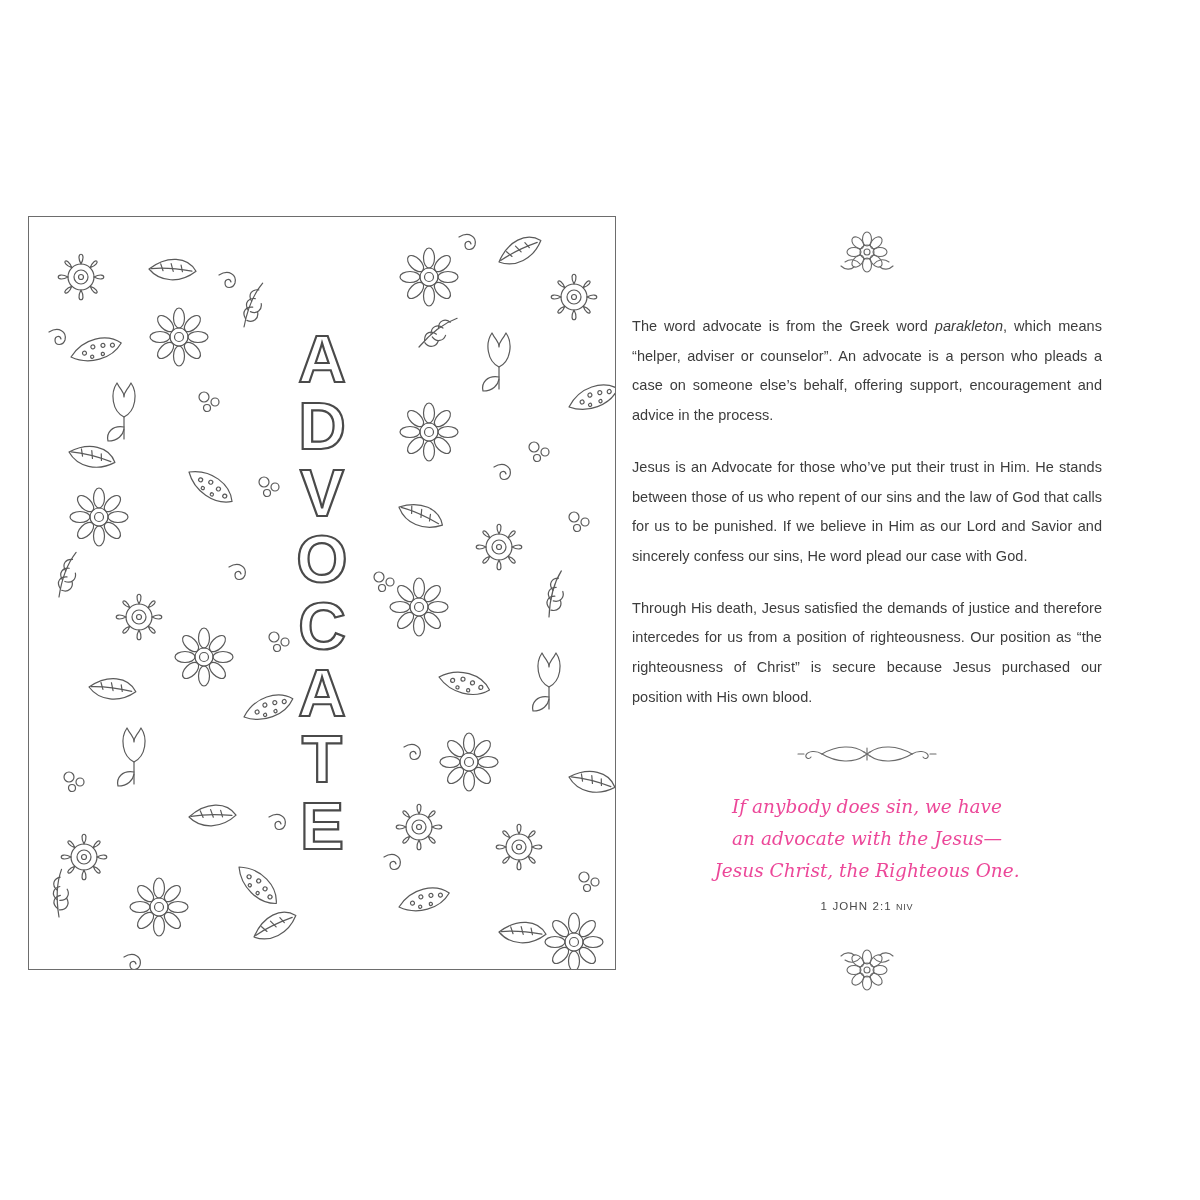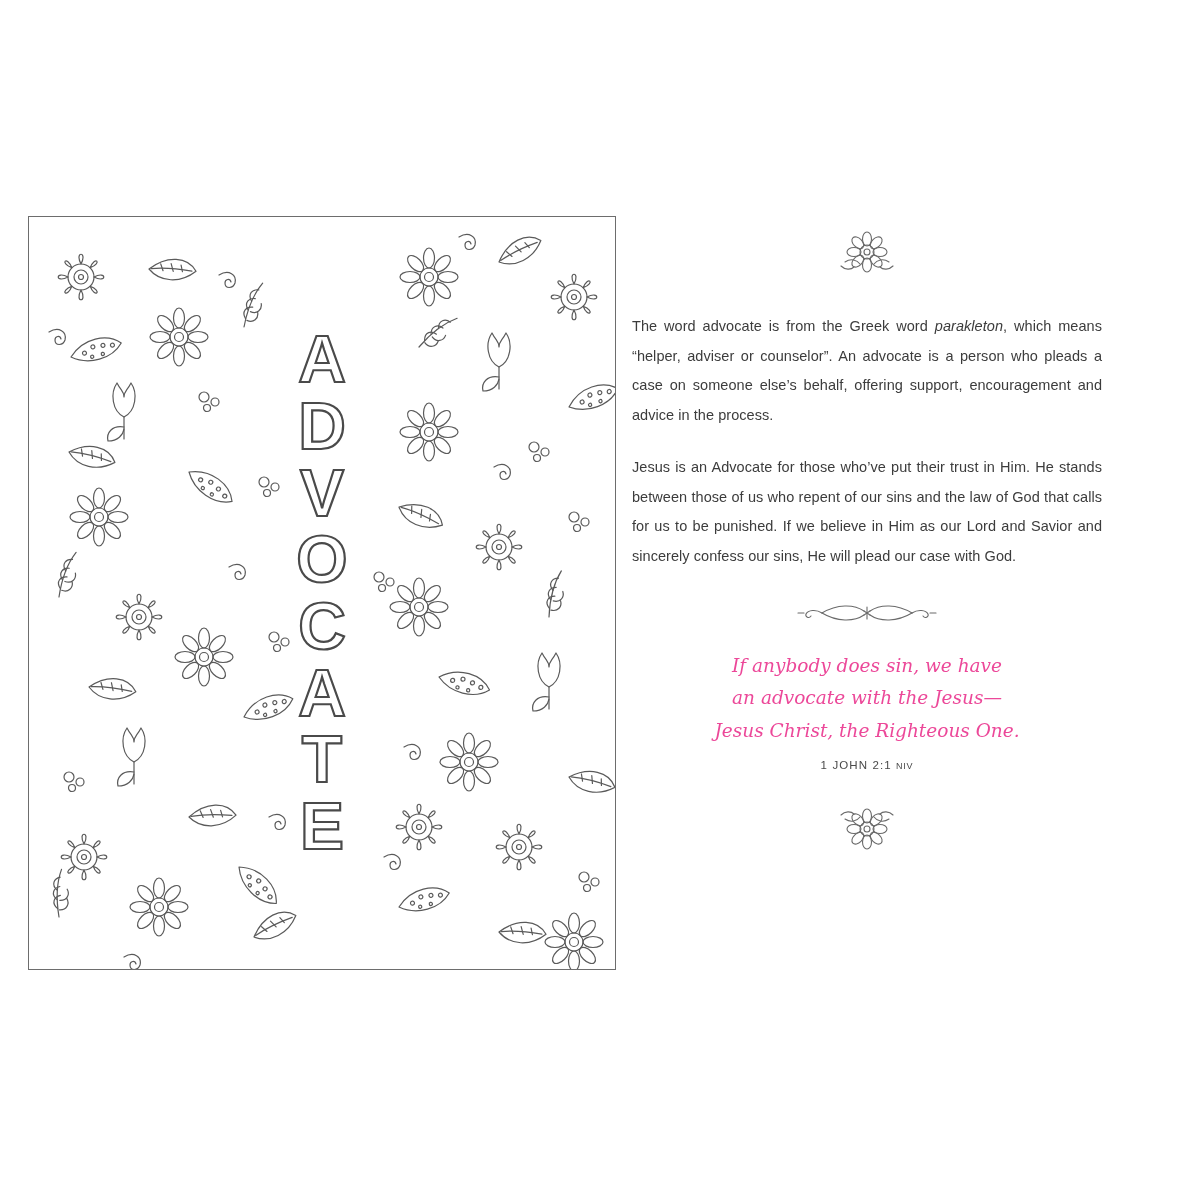--- a/index.html
+++ b/index.html
@@ -408,22 +408,23 @@
           <path d="M-22 10 C -16 6, -10 8, -7 12"></path>
           <path d="M22 10 C 16 6, 10 8, 7 12"></path>
           <path d="M-26 14 C -22 18, -16 18, -13 15"></path>
           <path d="M26 14 C 22 18, 16 18, 13 15"></path>
         </g>
       </svg>
     </div>
 
     <p class="body-par"><span>The word advocate is from the Greek word </span><em>parakleton</em><span>, which means “helper, adviser or counselor”. An advocate is a person who pleads a case on someone else’s behalf, offering support, encouragement and advice in the process.</span></p>
 
-    <p class="body-par">Jesus is an Advocate for those who’ve put their trust in Him. He stands between those of us who repent of our sins and the law of God that calls for us to be punished. If we believe in Him as our Lord and Savior and sincerely confess our sins, He will plead our case with God.</p>
-
+    <p class="body-par">Jesus is an Advocate for those who’ve put their trust in Him. He stands between those of us who repent of our sins and the law of God that calls for us to be punished. If we believe in Him as our Lord and Savior and sincerely confess our sins, He word plead our case with God.</p>
+
+    <p class="body-par">Through His death, Jesus satisfied the demands of justice and therefore intercedes for us from a position of righteousness. Our position as “the righteousness of Christ” is secure because Jesus purchased our position with His own blood.</p>
 
     <div class="divider">
       <svg width="170" height="22" viewBox="0 0 170 22" fill="none" stroke="#6a6a6a" stroke-width="1.1" stroke-linecap="round" stroke-linejoin="round">
         <path d="M40 11 C 55 2, 72 2, 82 9"></path>
         <path d="M130 11 C 115 2, 98 2, 88 9"></path>
         <path d="M40 11 C 55 20, 72 20, 82 13"></path>
         <path d="M130 11 C 115 20, 98 20, 88 13"></path>
         <path d="M85 5 L 85 17"></path>
         <path d="M82 9 L 88 13"></path>
         <path d="M88 9 L 82 13"></path>

